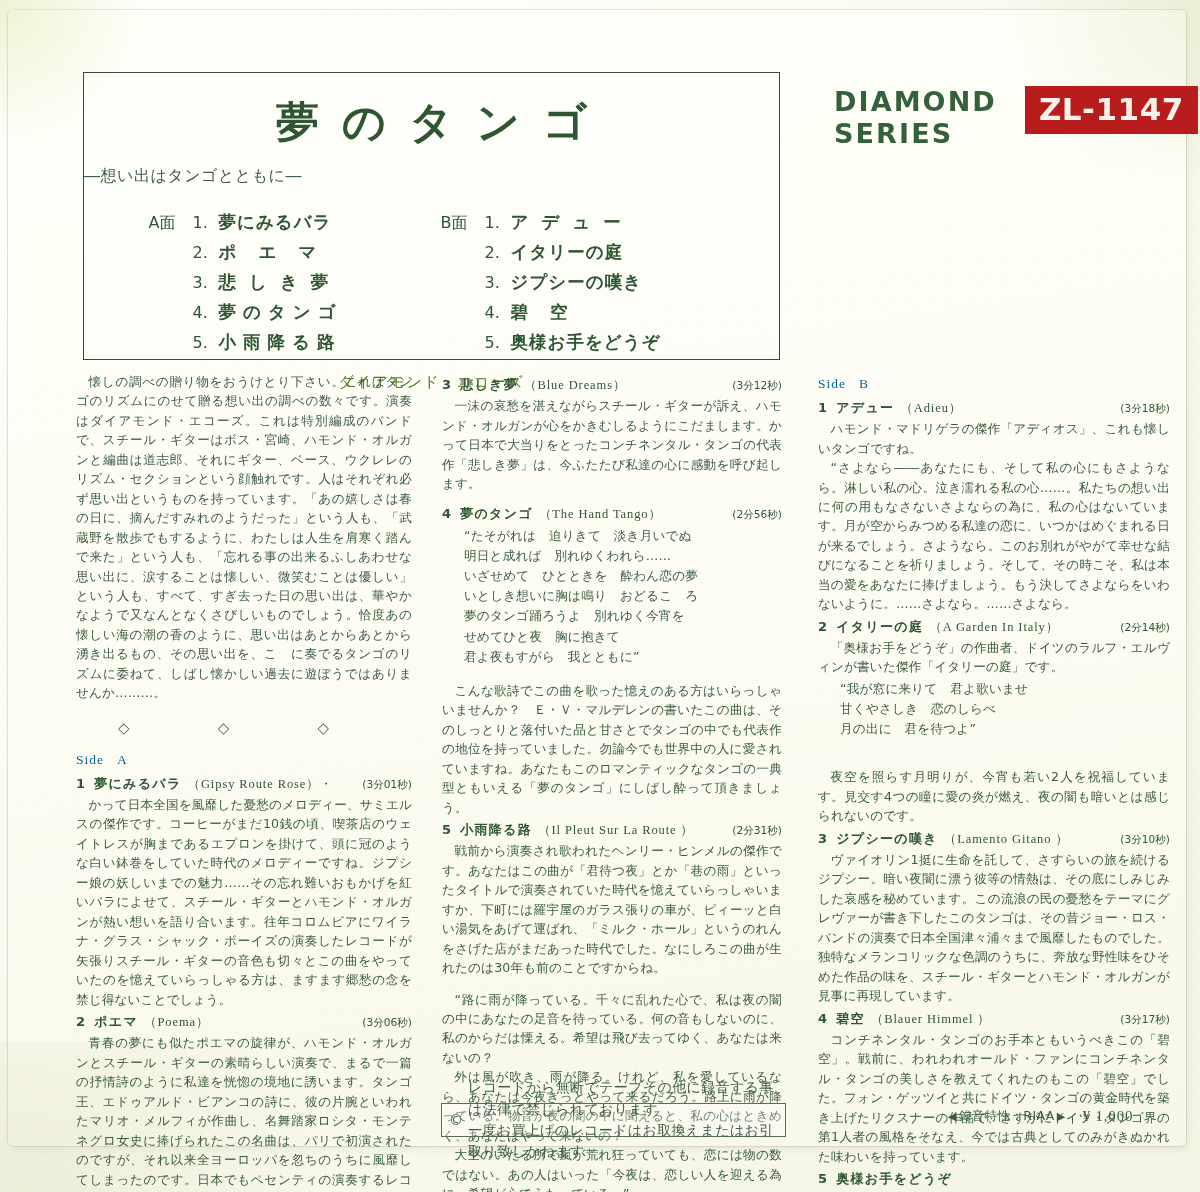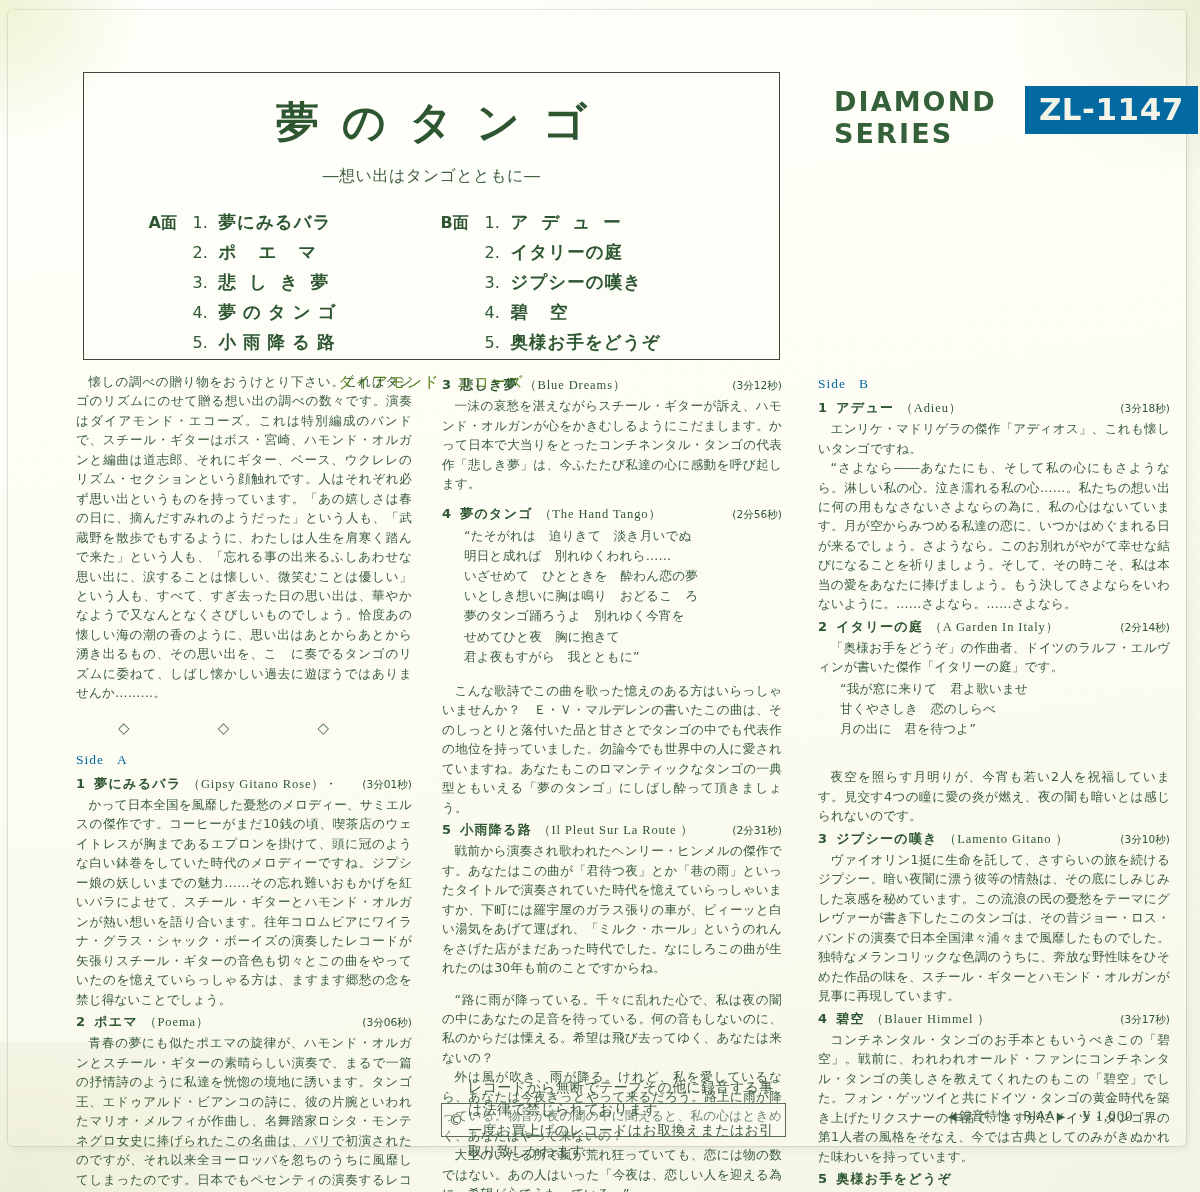--- a/index.html
+++ b/index.html
@@ -72,21 +72,20 @@
     font-size: 43px;
     font-weight: bold;
     letter-spacing: 23px;
     text-indent: 23px;
     color: #2e5631;
     font-family: "DejaVu Sans", sans-serif;
     line-height: 1;
   }
   #album-subtitle {
     margin: 22px 0 0 0;
-    text-align: center;
     font-size: 16px;
     letter-spacing: .5px;
     color: #41603f;
     font-family: "DejaVu Sans", sans-serif;
   }
   #tracklists {
     margin-top: 20px;
     display: flex;
     justify-content: center;
     padding-left: 18px;
@@ -98,21 +97,21 @@
     font-size: 17.5px;
     font-weight: bold;
     color: #2e5631;
     font-family: "DejaVu Sans", sans-serif;
     line-height: 1.72;
     white-space: nowrap;
   }
   .side-label {
     width: 44px;
     font-size: 16px;
-    font-weight: bold;
+    font-weight: normal;
     flex: 0 0 44px;
   }
   .trk-no {
     width: 26px;
     flex: 0 0 26px;
     font-weight: normal;
     font-size: 16px;
   }
   .trk-name { letter-spacing: 3.2px; }
   .trk-name.spread-wide { letter-spacing: 22px; }
@@ -139,21 +138,21 @@
     font-family: "DejaVu Sans", sans-serif;
     font-size: 27px;
     font-weight: bold;
     letter-spacing: 2.1px;
     line-height: 1.18;
     color: #34603a;
     white-space: pre-line;
     margin-right: 28px;
   }
   #catalog-badge {
-    background: #0369a1;
+    background: #b91c1c;
     color: #f3f4e7;
     font-family: "DejaVu Sans", sans-serif;
     font-size: 31px;
     font-weight: bold;
     letter-spacing: .5px;
     padding: 8px 14px 9px 14px;
     line-height: 1;
   }
 
   
@@ -378,21 +377,21 @@
     <span>◇</span>
   </div>
 
   <div class="side-heading">
     <span class="sh-side">Side</span><span>A</span>
   </div>
 
   <div class="track-head">
     <span class="th-no">1</span>
     <span class="th-jp">夢にみるバラ</span>
-    <span class="th-en">（Gipsy  Gitano  Rose）・</span>
+    <span class="th-en">（Gipsy  Route  Rose）・</span>
     <span class="th-time">(3分01秒)</span>
   </div>
   <p class="para">かって日本全国を風靡した憂愁のメロディー、サミエルスの傑作です。コーヒーがまだ10銭の頃、喫茶店のウェイトレスが胸まであるエプロンを掛けて、頭に冠のような白い鉢巻をしていた時代のメロディーですね。ジプシー娘の妖しいまでの魅力……その忘れ難いおもかげを紅いバラによせて、スチール・ギターとハモンド・オルガンが熱い想いを語り合います。往年コロムビアにワイラナ・グラス・シャック・ボーイズの演奏したレコードが矢張りスチール・ギターの音色も切々とこの曲をやっていたのを憶えていらっしゃる方は、ますます郷愁の念を禁じ得ないことでしょう。</p>
 
   <div class="track-head">
     <span class="th-no">2</span>
     <span class="th-jp">ポエマ</span>
     <span class="th-en">（Poema）</span>
     <span class="th-time">(3分06秒)</span>
   </div>
@@ -442,21 +441,21 @@
   <div class="side-heading">
     <span class="sh-side">Side</span><span>B</span>
   </div>
 
   <div class="track-head">
     <span class="th-no">1</span>
     <span class="th-jp">アデュー</span>
     <span class="th-en">（Adieu）</span>
     <span class="th-time">(3分18秒)</span>
   </div>
-  <p class="para">エンリケ・マドリゲラの傑作「アディオス」、これも懐しいタンゴですね。</p>
+  <p class="para">ハモンド・マドリゲラの傑作「アディオス」、これも懐しいタンゴですね。</p>
   <p class="para">“さよなら――あなたにも、そして私の心にもさようなら。淋しい私の心。泣き濡れる私の心……。私たちの想い出に何の用もなさないさよならの為に、私の心はないています。月が空からみつめる私達の恋に、いつかはめぐまれる日が来るでしょう。さようなら。このお別れがやがて幸せな結びになることを祈りましょう。そして、その時こそ、私は本当の愛をあなたに捧げましょう。もう決してさよならをいわないように。……さよなら。……さよなら。</p>
 
   <div class="track-head">
     <span class="th-no">2</span>
     <span class="th-jp">イタリーの庭</span>
     <span class="th-en">（A   Garden  In  Italy）</span>
     <span class="th-time">(2分14秒)</span>
   </div>
   <p class="para">「奥様お手をどうぞ」の作曲者、ドイツのラルフ・エルヴィンが書いた傑作「イタリーの庭」です。</p>
   <div class="lyric-block">

